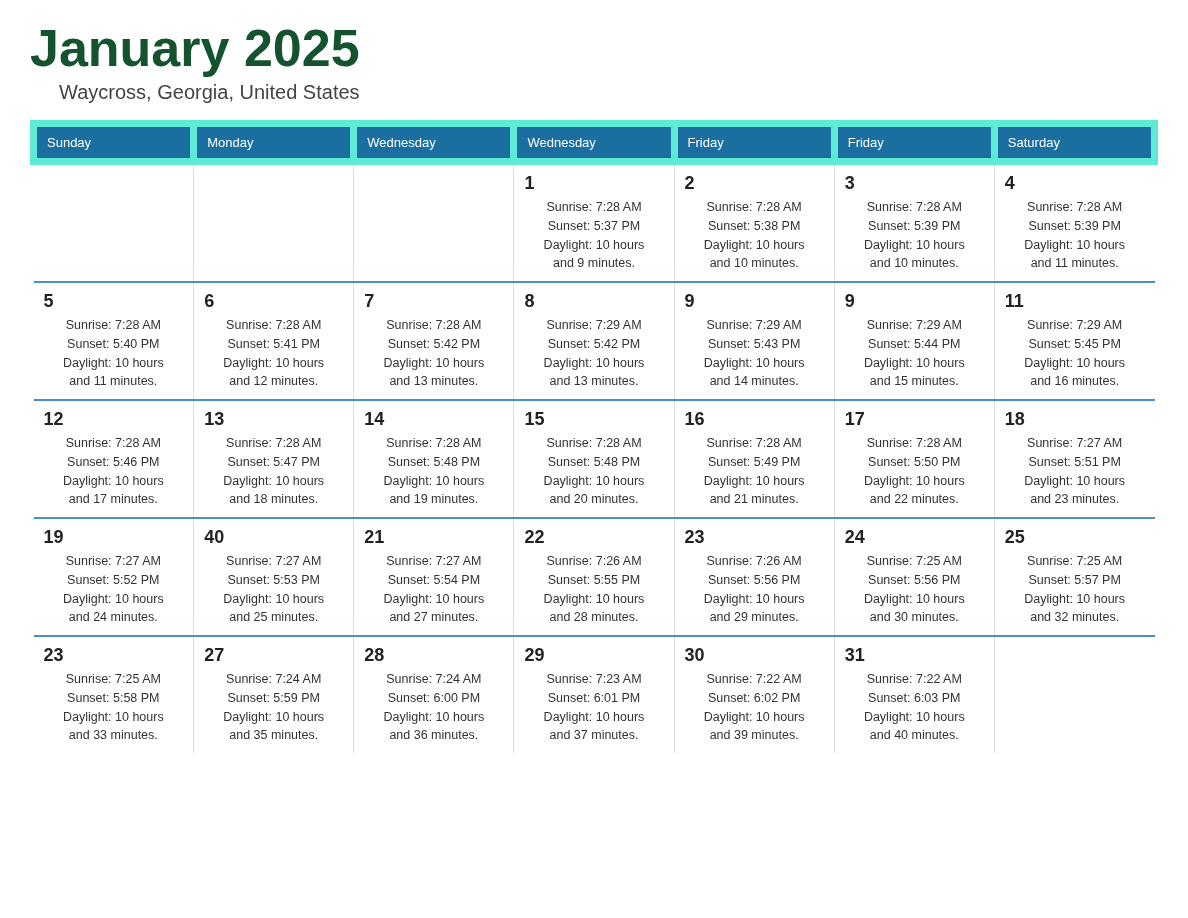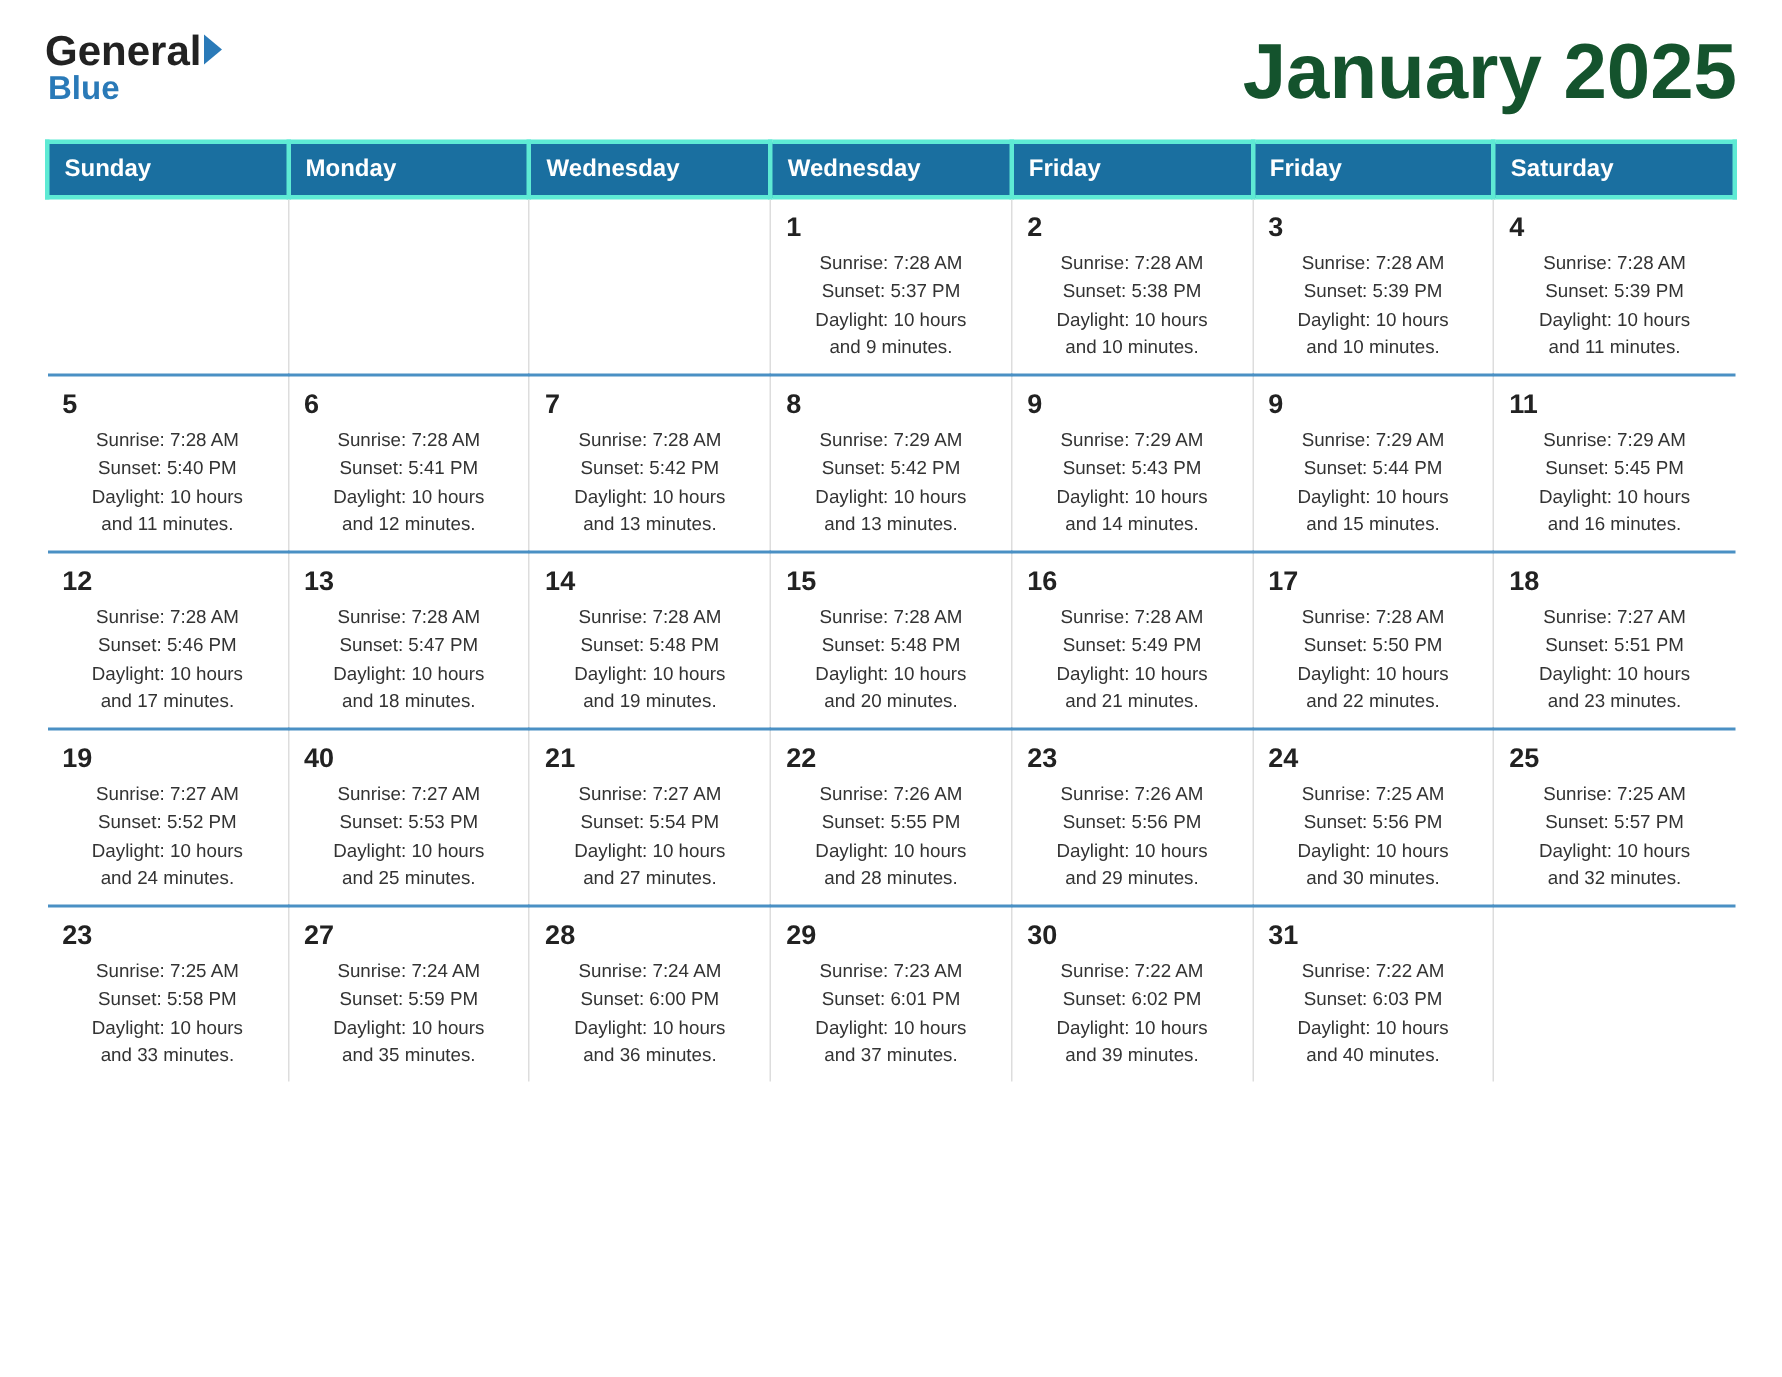--- a/index.html
+++ b/index.html
@@ -62,25 +62,25 @@
     table {
       width: 100%;
       border-collapse: collapse;
       table-layout: fixed;
     }
     thead tr {
       background-color: #1a6fa0;
     }
     thead th {
       color: #fff;
-      font-size: 16px;
-      font-weight: bold;
+      font-size: 13px;
+      font-weight: normal;
       padding: 8px 10px;
       text-align: left;
-      border: 3px solid #5eead4;
+      border: 7px solid #5eead4;
     }
     tbody tr {
       border-top: 2px solid #4a90c4;
     }
     tbody td {
       vertical-align: top;
       padding: 8px 10px;
       font-size: 13px;
       color: #222;
       border-right: 1px solid #ddd;
@@ -100,29 +100,23 @@
       font-size: 12.5px;
       color: #333;
       line-height: 1.5;
       text-align: center;
     }
   </style>
 </head>
 <body>
 
 <div class="header-area">
-  <div class="logo">
-    <div class="logo-top">
-      <span>General</span>
-      <div class="logo-arrow"></div>
-    </div>
-    <div class="logo-bottom">Blue</div>
-  </div>
   <div class="title-area">
     <div class="page-title">January 2025</div>
+    <div class="subtitle">Waycross, Georgia, United States</div>
   </div>
 </div>
 
 <table>
   <thead>
     <tr>
     <th>Sunday</th>
         <th>Monday</th>
         <th>Wednesday</th>
         <th>Wednesday</th>

